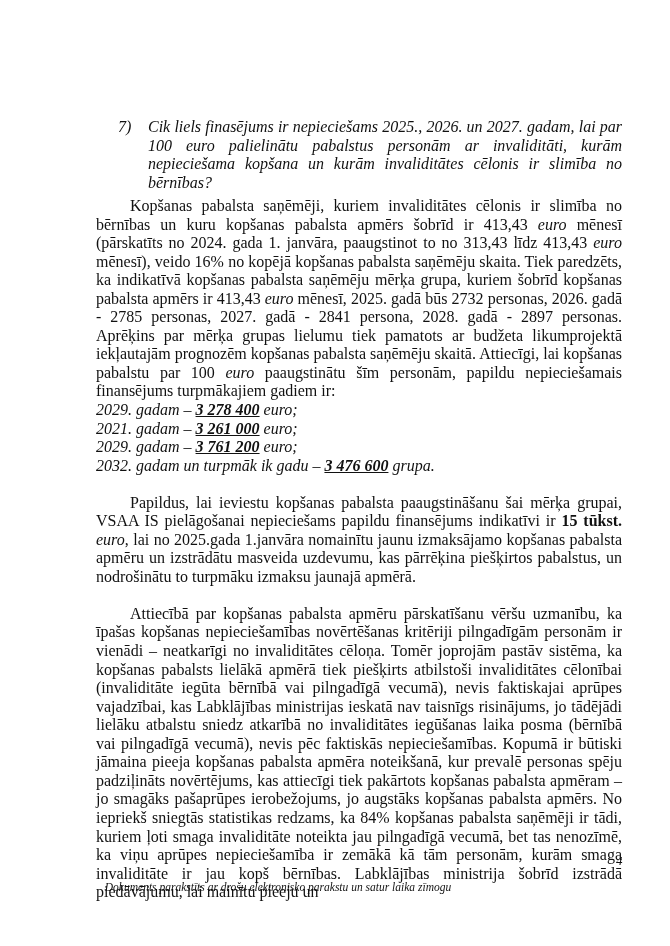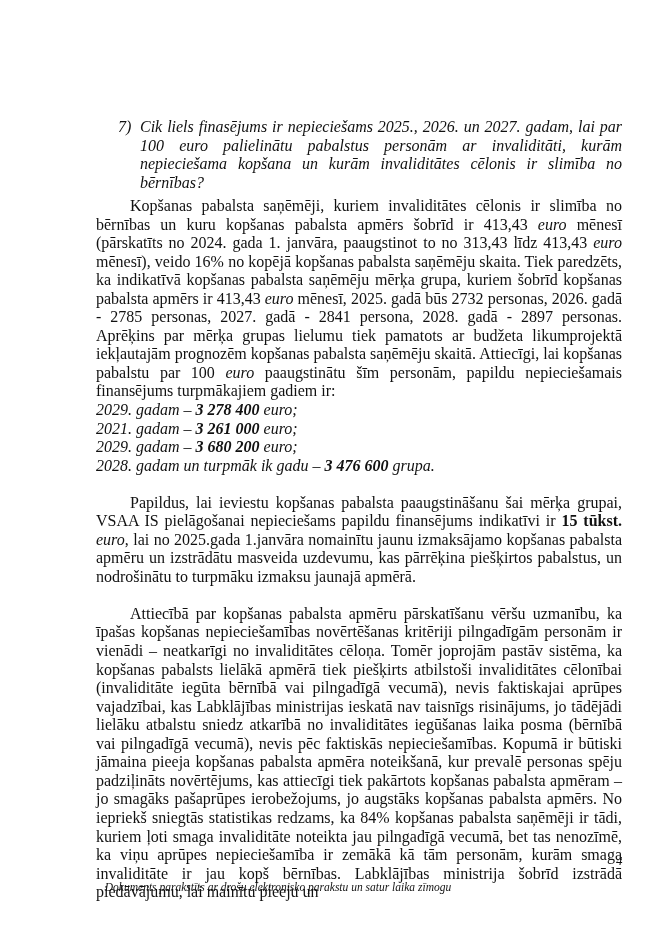--- a/index.html
+++ b/index.html
@@ -2,27 +2,27 @@
 <html><head>
 <meta charset="utf-8">
 <style>
   html, body { margin: 0; padding: 0; background: #ffffff; }
   body { width: 670px; height: 946px; position: relative; overflow: hidden;
          font-family: "Liberation Serif", "DejaVu Serif", serif; color: #111; }
   .page { position: absolute; left: 0; top: 0; width: 670px; height: 946px; }
   .question { position: absolute; left: 118px; top: 118px; width: 504px;
               font-style: italic; font-size: 16px; line-height: 18.6px; }
   .question .num { position: absolute; left: 0; top: 0; }
-  .question .qtext { margin-left: 22px; text-align: justify; text-align-last: left; }
+  .question .qtext { margin-left: 30px; text-align: justify; text-align-last: left; }
   .body { position: absolute; left: 96px; top: 197px; width: 526px; font-size: 16px; line-height: 18.55px; }
   .para { text-align: justify; text-indent: 34px; margin: 0; }
   .gap { height: 18.5px; }
   .amounts { margin: 0; font-style: italic; }
   .amounts div { text-align: left; }
-  .amounts b { font-weight: bold; }
+  .amounts b { font-weight: bold; text-decoration: underline; }
   .pagenum { position: absolute; left: 616px; top: 853px; font-style: italic; font-size: 13px; }
   .footer { position: absolute; left: 0; width: 556px; top: 881px; text-align: center;
             font-style: italic; font-size: 11.5px; }
   i { font-style: italic; }
 </style>
 </head>
 <body>
 
 <div class="page">
 
@@ -30,22 +30,22 @@
     <span class="num">7)</span>
     <div class="qtext">Cik liels finasējums ir nepieciešams 2025., 2026. un 2027. gadam, lai par 100 euro palielinātu pabalstus personām ar invaliditāti, kurām nepieciešama kopšana un kurām invaliditātes cēlonis ir slimība no bērnības?</div>
   </div>
 
   <div class="body">
     <p class="para"><span>Kopšanas pabalsta saņēmēji, kuriem invaliditātes cēlonis ir slimība no bērnības un kuru kopšanas pabalsta apmērs šobrīd ir 413,43 </span><i>euro</i><span> mēnesī  (pārskatīts no 2024. gada 1. janvāra, paaugstinot to no 313,43 līdz 413,43 </span><i>euro</i><span> mēnesī), veido 16% no kopējā kopšanas pabalsta saņēmēju skaita. Tiek paredzēts, ka indikatīvā kopšanas pabalsta saņēmēju mērķa grupa, kuriem šobrīd kopšanas pabalsta apmērs ir 413,43 </span><i>euro</i><span> mēnesī, 2025. gadā būs 2732 personas, 2026. gadā - 2785 personas, 2027. gadā - 2841 persona, 2028. gadā - 2897 personas. Aprēķins  par mērķa grupas lielumu tiek pamatots  ar  budžeta likumprojektā iekļautajām prognozēm kopšanas pabalsta saņēmēju skaitā. Attiecīgi, lai kopšanas pabalstu par 100 </span><i>euro</i><span> paaugstinātu šīm personām,  papildu nepieciešamais finansējums turpmākajiem gadiem ir:</span></p>
 
     <div class="amounts">
       <div><span>2029. gadam – </span><b>3 278 400</b><span> euro;</span></div>
       <div><span>2021. gadam – </span><b>3 261 000</b><span> euro;</span></div>
-      <div><span>2029. gadam – </span><b>3 680 200</b><span> euro;</span></div>
-      <div><span>2028. gadam un turpmāk ik gadu – </span><b>3 476 600</b><span> grupa.</span></div>
+      <div><span>2029. gadam – </span><b>3 761 200</b><span> euro;</span></div>
+      <div><span>2032. gadam un turpmāk ik gadu – </span><b>3 476 600</b><span> grupa.</span></div>
     </div>
 
     <div class="gap"></div>
 
     <p class="para"><span>Papildus, lai ieviestu kopšanas pabalsta paaugstināšanu šai mērķa grupai, VSAA IS pielāgošanai nepieciešams papildu finansējums indikatīvi ir </span><b>15 tūkst.</b><span> </span><i>euro</i><span>, lai no 2025.gada 1.janvāra nomainītu jaunu izmaksājamo kopšanas pabalsta apmēru un izstrādātu masveida uzdevumu, kas pārrēķina piešķirtos pabalstus, un nodrošinātu to turpmāku izmaksu jaunajā apmērā.</span></p>
 
     <div class="gap"></div>
 
     <p class="para">Attiecībā par kopšanas pabalsta  apmēru pārskatīšanu vēršu uzmanību, ka īpašas kopšanas nepieciešamības novērtēšanas kritēriji pilngadīgām personām ir vienādi – neatkarīgi no invaliditātes cēloņa. Tomēr joprojām pastāv sistēma, ka kopšanas pabalsts lielākā apmērā tiek piešķirts atbilstoši invaliditātes cēlonībai (invaliditāte iegūta bērnībā vai pilngadīgā vecumā), nevis faktiskajai aprūpes vajadzībai, kas Labklājības ministrijas ieskatā nav taisnīgs risinājums, jo tādējādi lielāku atbalstu sniedz atkarībā no invaliditātes iegūšanas laika posma (bērnībā vai pilngadīgā vecumā), nevis pēc faktiskās nepieciešamības. Kopumā ir būtiski jāmaina pieeja kopšanas pabalsta apmēra noteikšanā, kur prevalē personas spēju padziļināts novērtējums, kas attiecīgi tiek pakārtots kopšanas pabalsta apmēram – jo smagāks pašaprūpes ierobežojums, jo augstāks kopšanas pabalsta apmērs. No iepriekš sniegtās statistikas redzams, ka 84% kopšanas pabalsta saņēmēji ir tādi, kuriem ļoti smaga invaliditāte noteikta jau pilngadīgā vecumā, bet tas nenozīmē, ka viņu aprūpes nepieciešamība ir zemākā kā tām personām, kurām smaga invaliditāte ir jau kopš bērnības. Labklājības ministrija šobrīd izstrādā piedāvājumu, lai mainītu pieeju un</p>
   </div>

